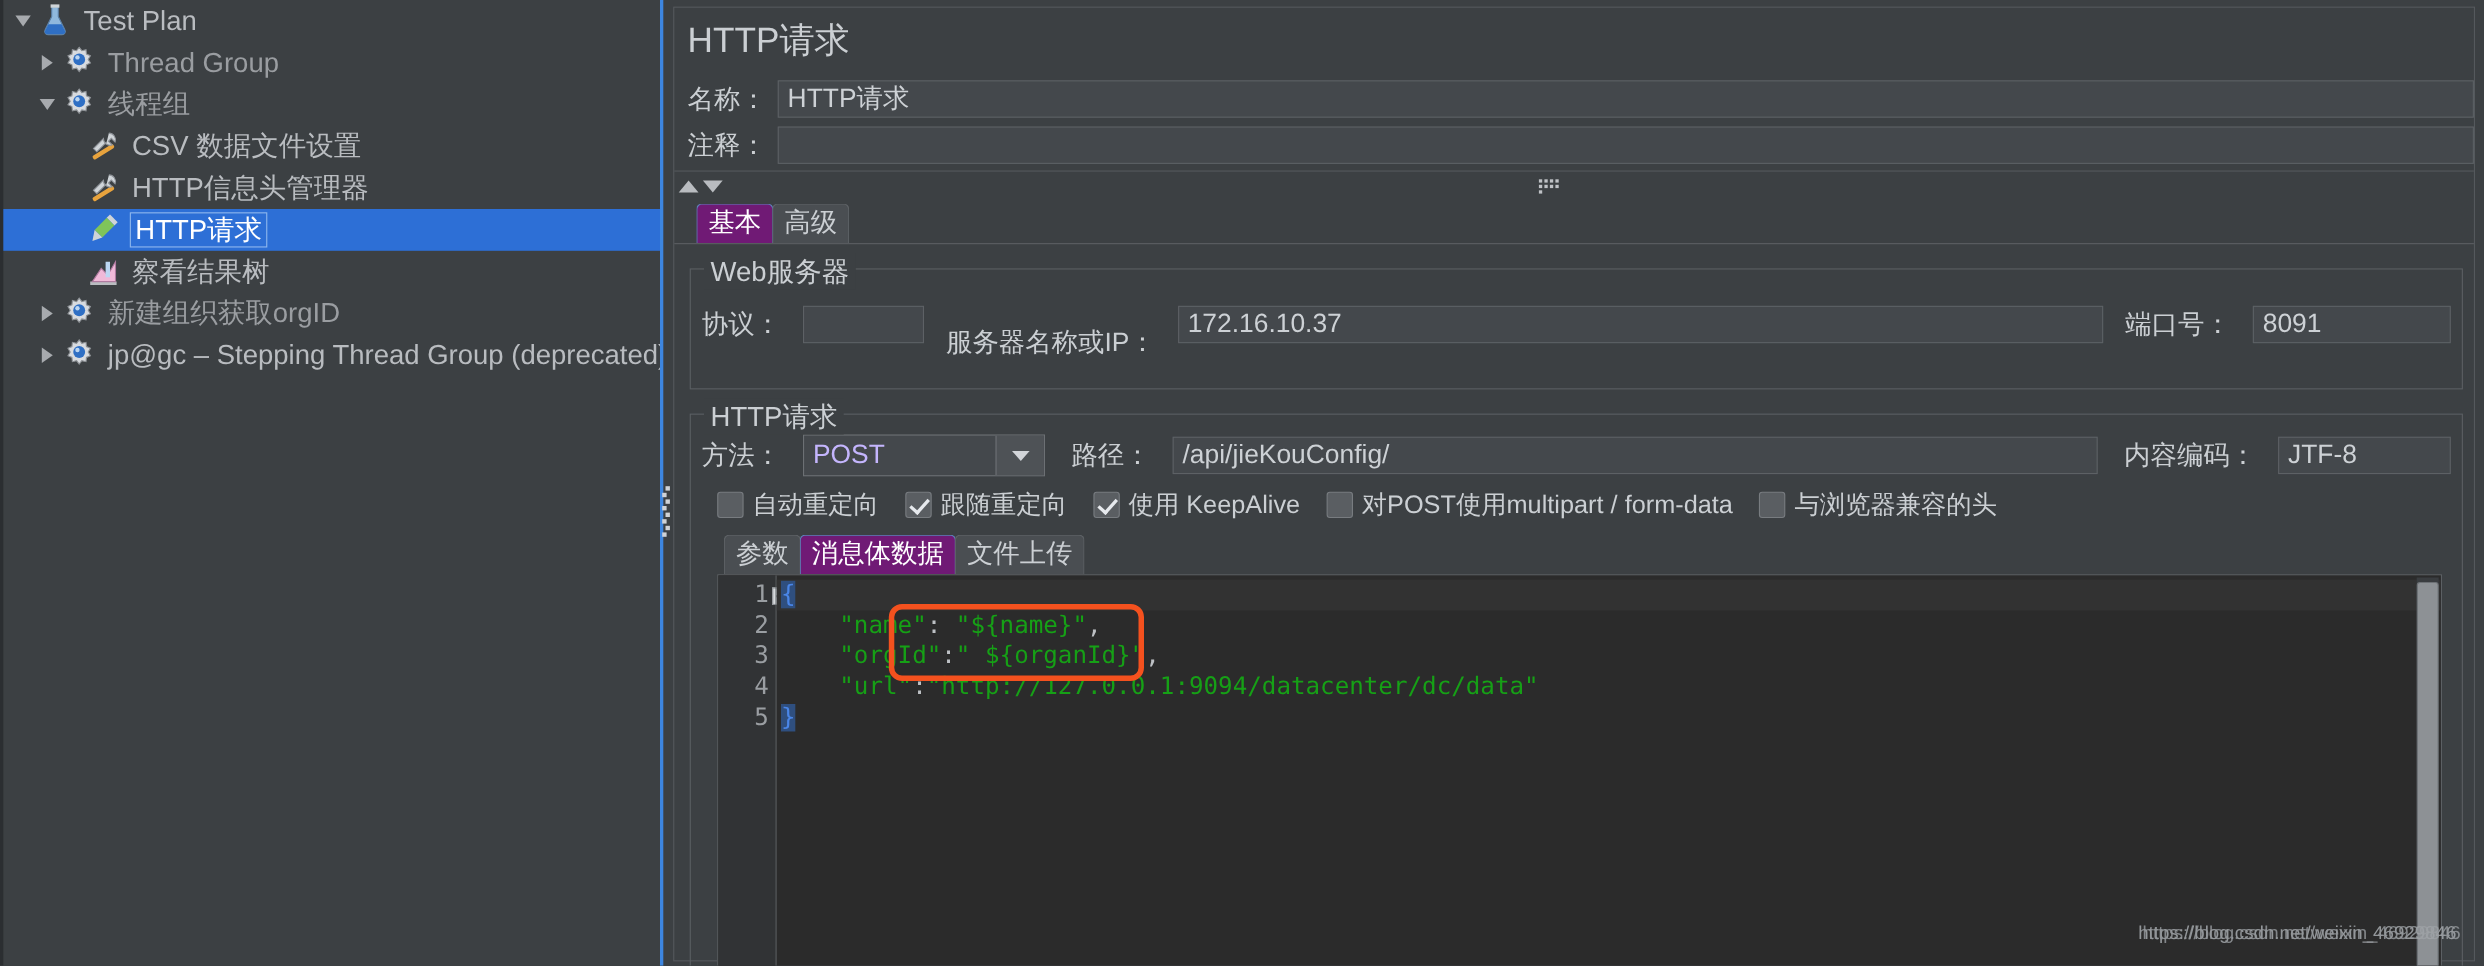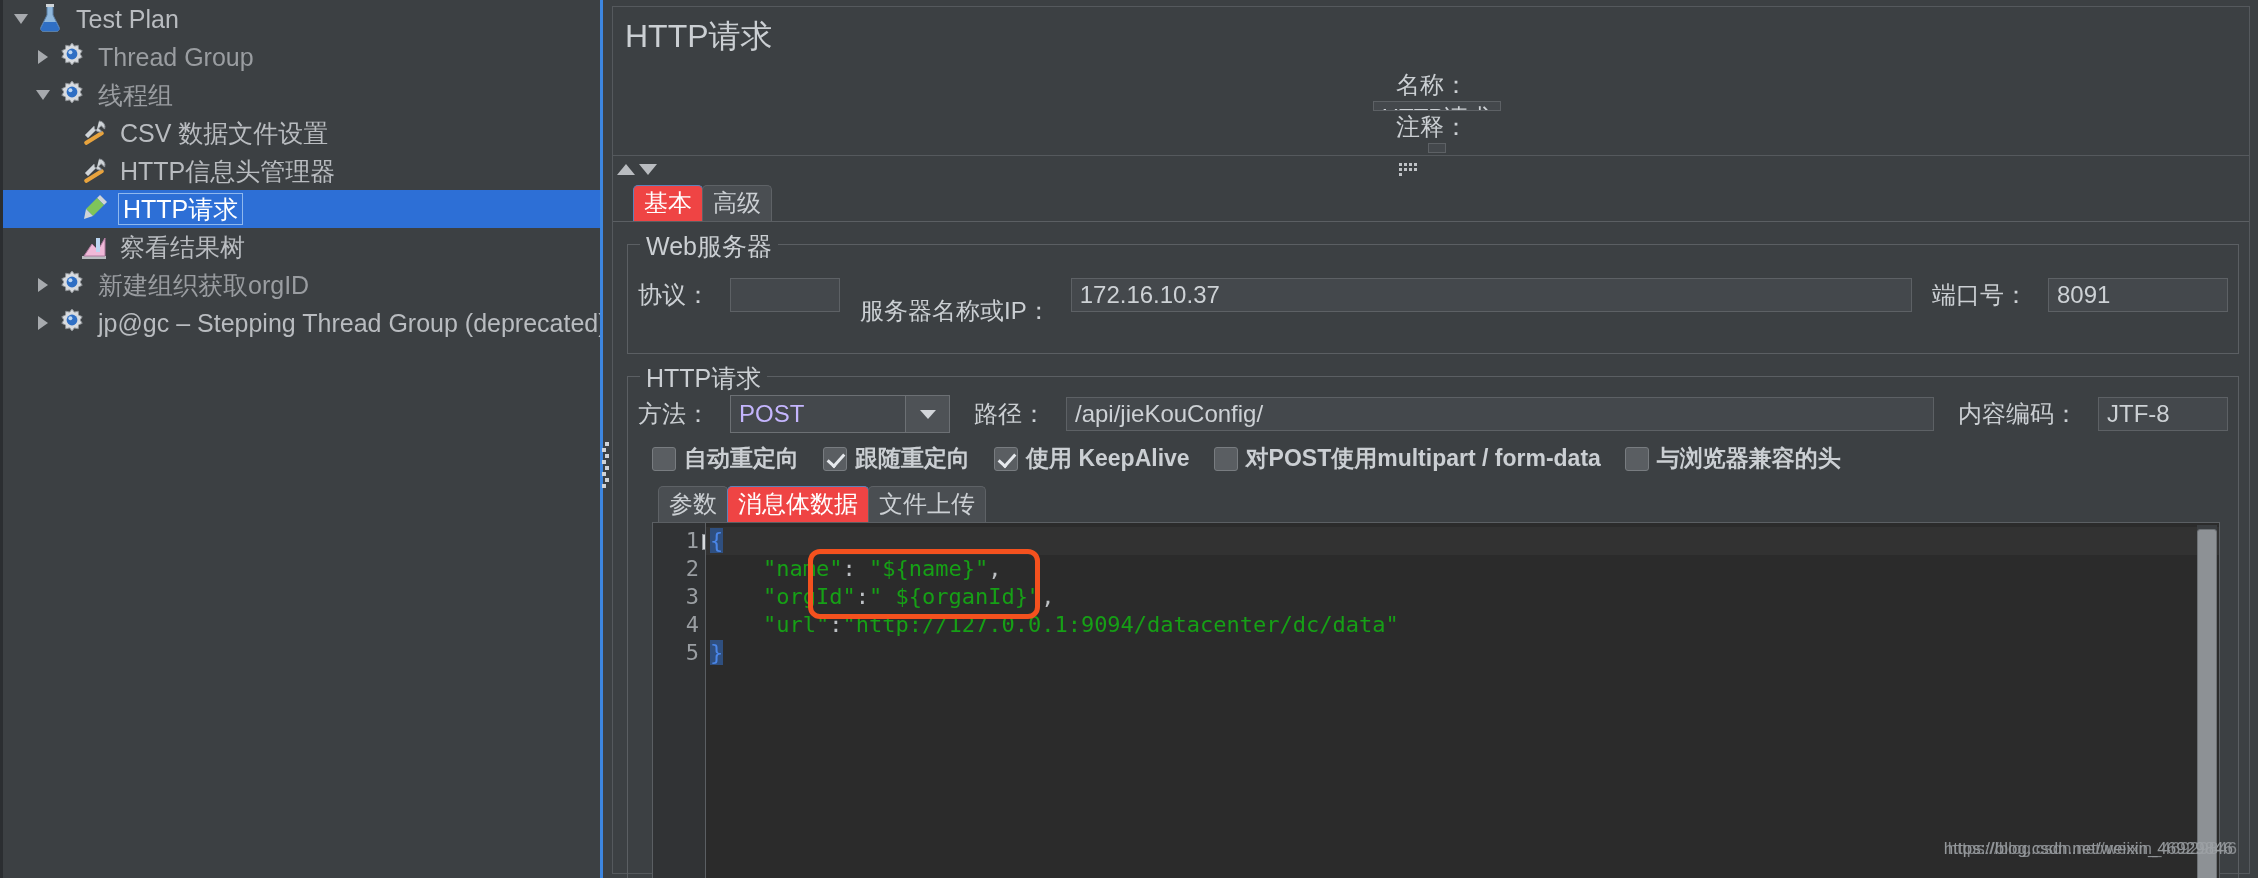--- a/index.html
+++ b/index.html
@@ -92,21 +92,20 @@
     position: relative;
   }
   .page-title {
     font-size: 32px; color: #cbcfd3;
     padding: 8px 0 10px 12px;
   }
   .field-row {
     display: flex; align-items: center;
     padding: 0 0 0 12px;
     height: 42px;
-    flex-direction: column;
   }
   .field-label {
     color: #cbcfd3; font-size: 24px;
     margin-right: 10px; white-space: nowrap;
   }
   .textfield {
     background: #44484c;
     border: 1px solid #5d6165;
     color: #cdd1d5;
     font-size: 24px;
@@ -139,21 +138,21 @@
     background: #4a4e52;
     border: 1px solid #5e6266;
     border-bottom: none;
     border-radius: 5px 5px 0 0;
     color: #cbcfd3;
     font-size: 24px;
     padding: 3px 10px 4px 10px;
     margin-right: -1px;
     line-height: 28px;
   }
-  .tab.active { background: #ef4444; color: #ffffff; border-color: #5d82b8; }
+  .tab.active { background: #701a75; color: #ffffff; border-color: #5d82b8; }
 
   
   .groupbox {
     border: 1px solid #5b5f63;
     margin: 0 10px 0 14px;
     position: relative;
     padding: 18px 10px 26px 10px;
   }
   .groupbox > .gb-title {
     position: absolute; top: -15px; left: 12px;
@@ -176,21 +175,21 @@
     display: flex; align-items: center; justify-content: center;
   }
   .combo .combo-btn .caret {
     width: 0; height: 0;
     border-top: 9px solid #d2d5d9;
     border-left: 8px solid transparent;
     border-right: 8px solid transparent;
   }
 
   
-  .cb-row { display: flex; align-items: center; padding: 10px 0 8px 14px; gap: 8px; font-weight: bold; }
+  .cb-row { display: flex; align-items: center; padding: 10px 0 8px 14px; gap: 8px; }
   .cb-item { display: flex; align-items: center; margin-right: 16px; }
   .cbox {
     width: 24px; height: 24px;
     background: #5a5e62; border: 1px solid #787c80; border-radius: 3px;
     margin-right: 8px; position: relative;
     flex: 0 0 24px;
   }
   .cbox.checked::after {
     content: "";
     position: absolute; left: 7px; top: 2px;
@@ -446,21 +445,21 @@
             <div class="field-label">方法：</div>
             <div class="combo">
               <div class="combo-val">POST</div>
               <div class="combo-btn">
                   <span class="caret"></span>
                 </div>
             </div>
             <div class="field-label" style="margin-left:14px;">路径：</div>
             <div class="textfield grow">/api/jieKouConfig/</div>
             <div class="field-label" style="margin-left:14px;">内容编码：</div>
-            <div class="textfield" style="width:130px;">JTF-8</div>
+            <div class="textfield" style="width:157px;">JTF-8</div>
           </div>
 
           <div class="cb-row" id="checkbox-row">
               <div class="cb-item">
                 <span class="cbox"></span>
                 <span class="cb-label">自动重定向</span>
               </div>
               <div class="cb-item">
                 <span class="cbox checked"></span>
                 <span class="cb-label">跟随重定向</span>

